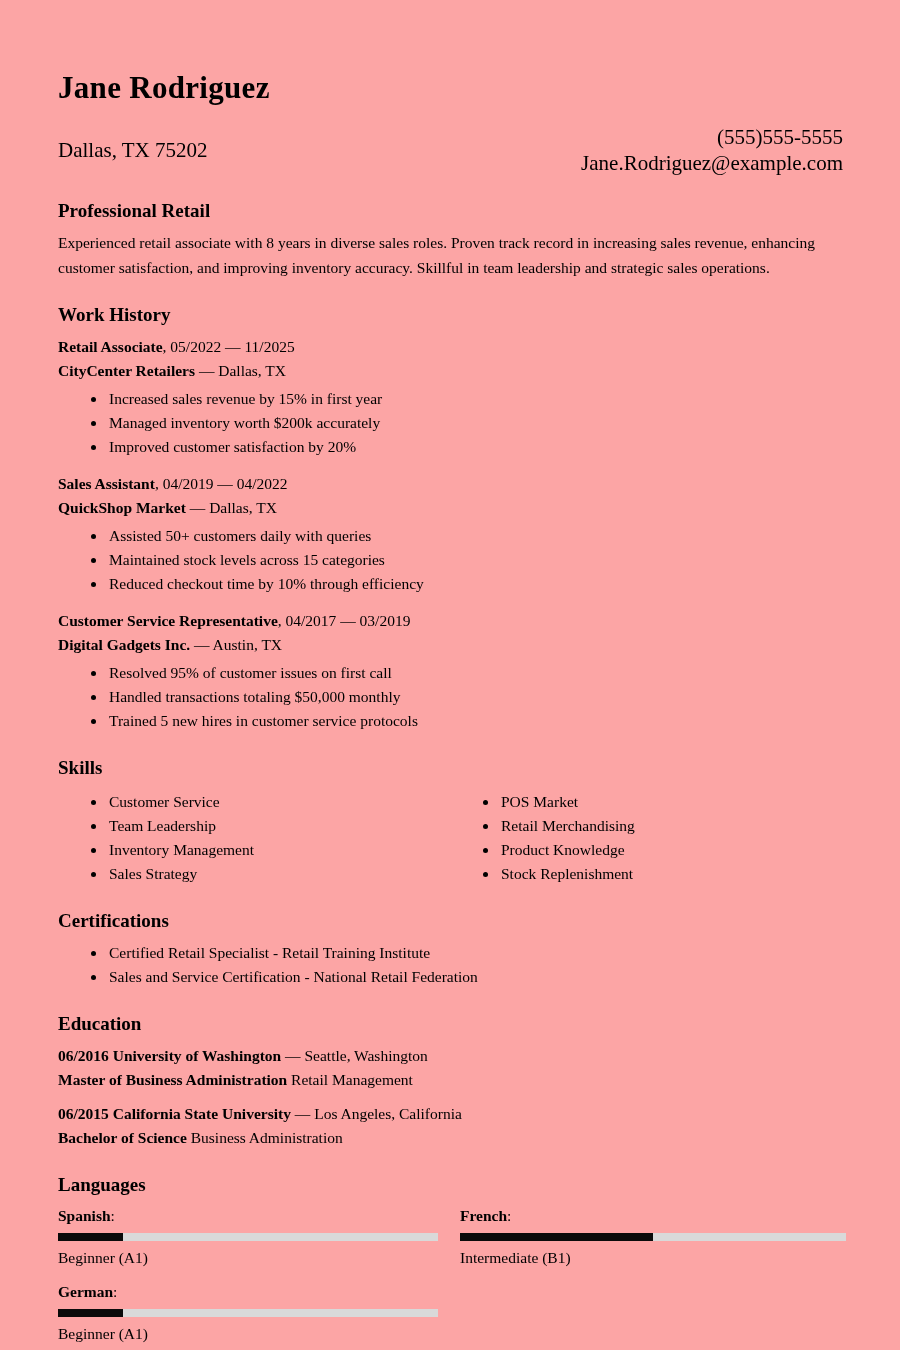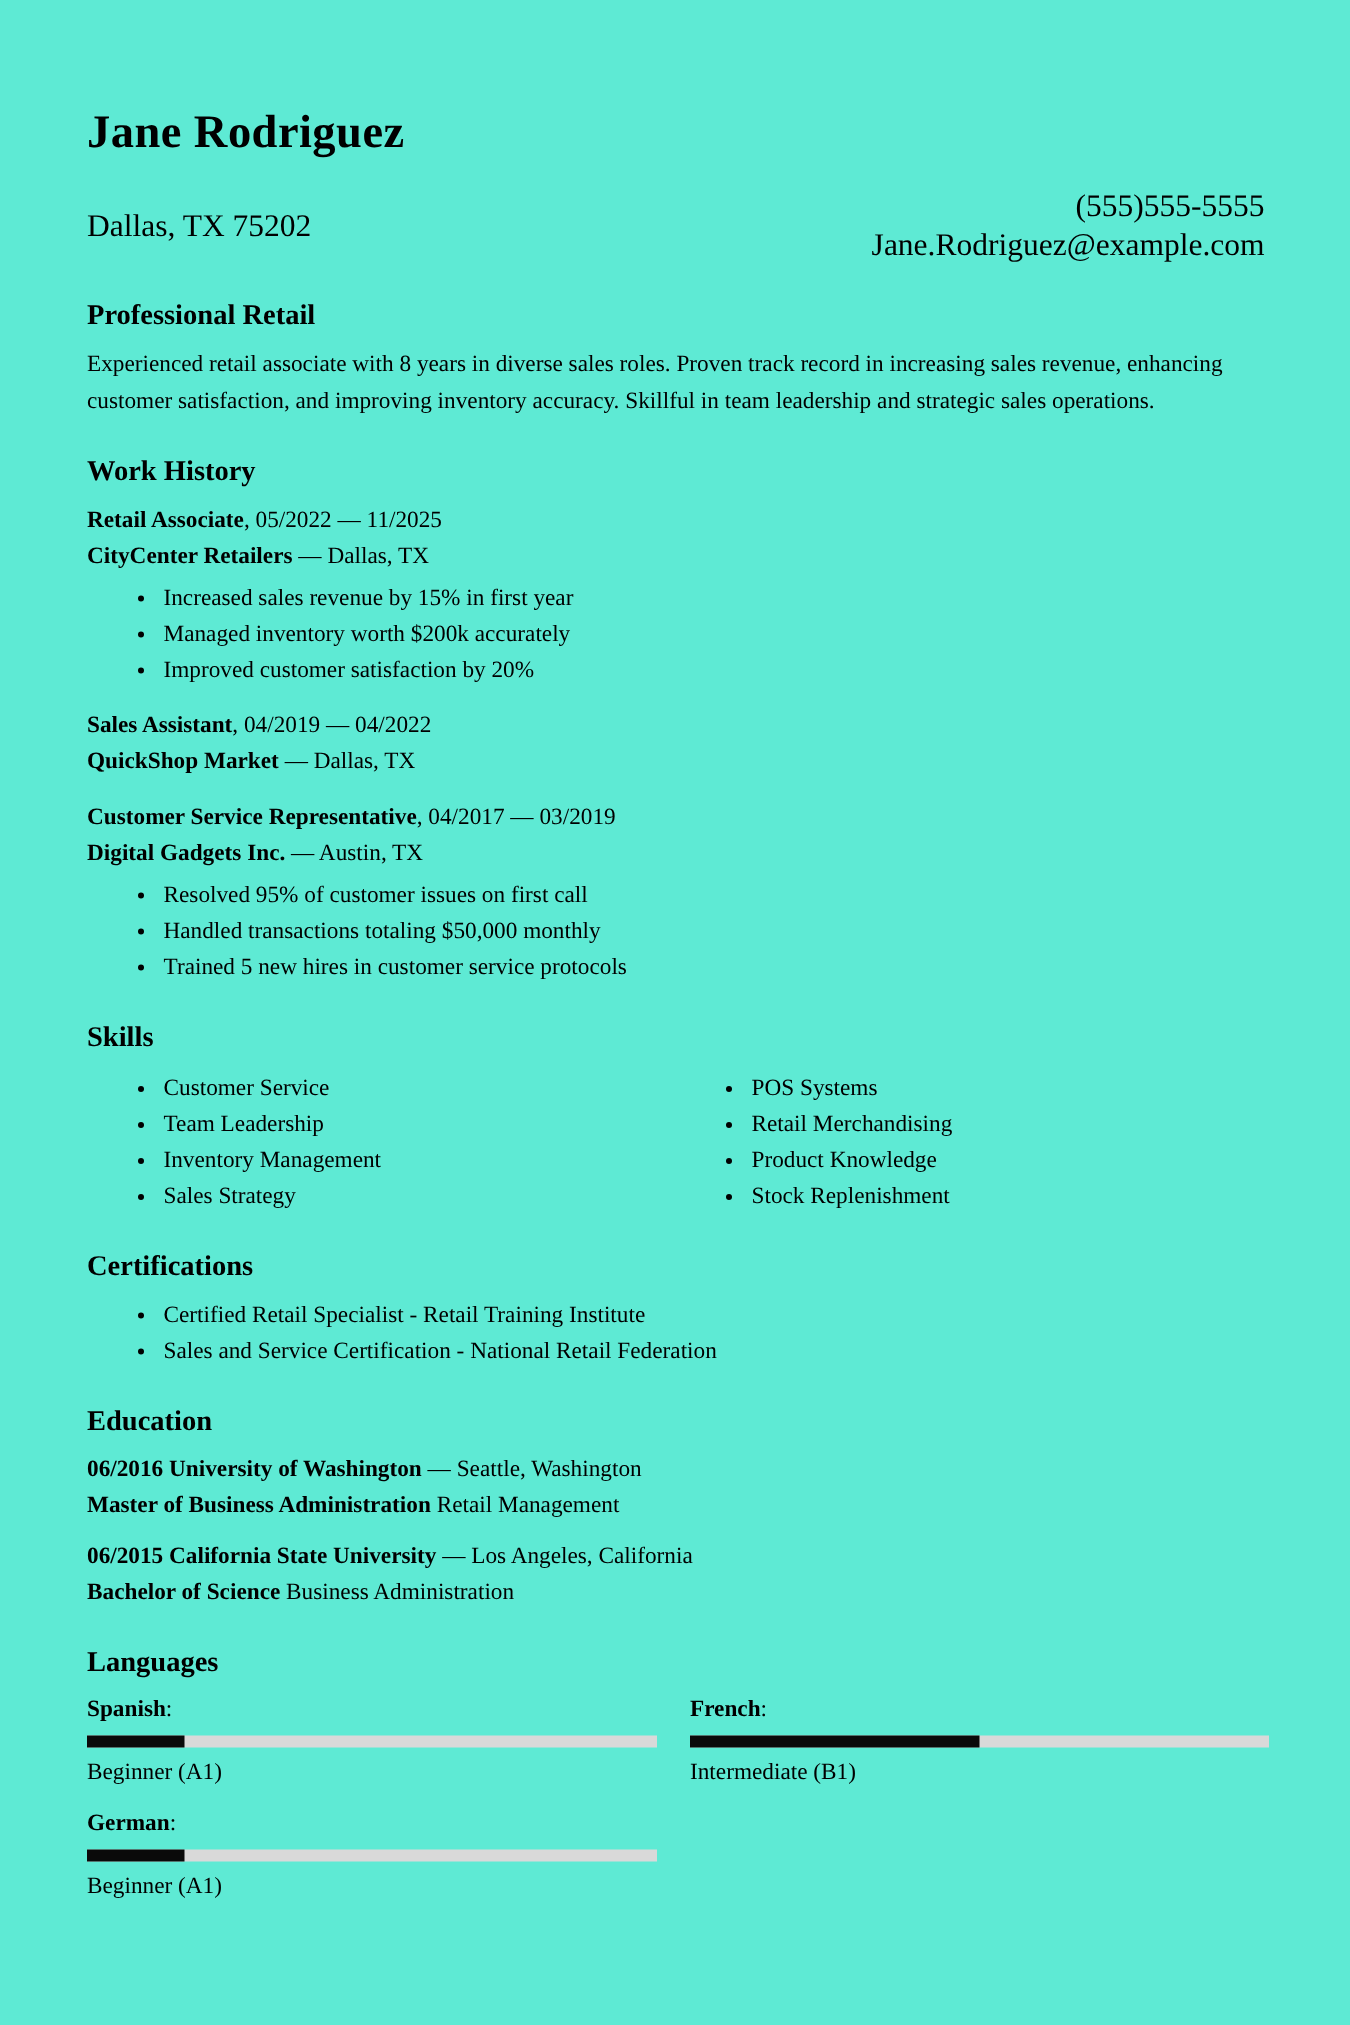--- a/index.html
+++ b/index.html
@@ -13,21 +13,21 @@
     font-family: "Liberation Serif", "DejaVu Serif", serif;
     color: #000000;
     box-sizing: border-box;
     overflow: hidden;
   }
   .page {
     box-sizing: border-box;
     width: 900px;
     height: 1350px;
     padding: 70px 57px 0 58px;
-    background: #5eead4;
+    background: #fca5a5;
   }
   .candidate-name {
     font-size: 31px;
     font-weight: bold;
     margin: 0 0 18px 0;
     letter-spacing: 0.3px;
   }
   .contact-row {
     display: flex;
     justify-content: space-between;
@@ -117,20 +117,25 @@
       <ul class="bullets">
         <li>Increased sales revenue by 15% in first year</li>
         <li>Managed inventory worth $200k accurately</li>
         <li>Improved customer satisfaction by 20%</li>
       </ul>
     </div>
 
     <div class="job">
       <div class="line"><b>Sales Assistant</b><span>, 04/2019 — 04/2022</span></div>
       <div class="line"><b>QuickShop Market</b><span> — Dallas, TX</span></div>
+      <ul class="bullets">
+        <li>Assisted 50+ customers daily with queries</li>
+        <li>Maintained stock levels across 15 categories</li>
+        <li>Reduced checkout time by 10% through efficiency</li>
+      </ul>
     </div>
 
     <div class="job">
       <div class="line"><b>Customer Service Representative</b><span>, 04/2017 — 03/2019</span></div>
       <div class="line"><b>Digital Gadgets Inc.</b><span> — Austin, TX</span></div>
       <ul class="bullets">
         <li>Resolved 95% of customer issues on first call</li>
         <li>Handled transactions totaling $50,000 monthly</li>
         <li>Trained 5 new hires in customer service protocols</li>
       </ul>
@@ -143,21 +148,21 @@
       <div class="skills-col">
         <ul class="bullets">
           <li>Customer Service</li>
           <li>Team Leadership</li>
           <li>Inventory Management</li>
           <li>Sales Strategy</li>
         </ul>
       </div>
       <div class="skills-col">
         <ul class="bullets">
-          <li>POS Systems</li>
+          <li>POS Market</li>
           <li>Retail Merchandising</li>
           <li>Product Knowledge</li>
           <li>Stock Replenishment</li>
         </ul>
       </div>
     </div>
   </section>
 
   <section>
     <h2 class="section-heading">Certifications</h2>

